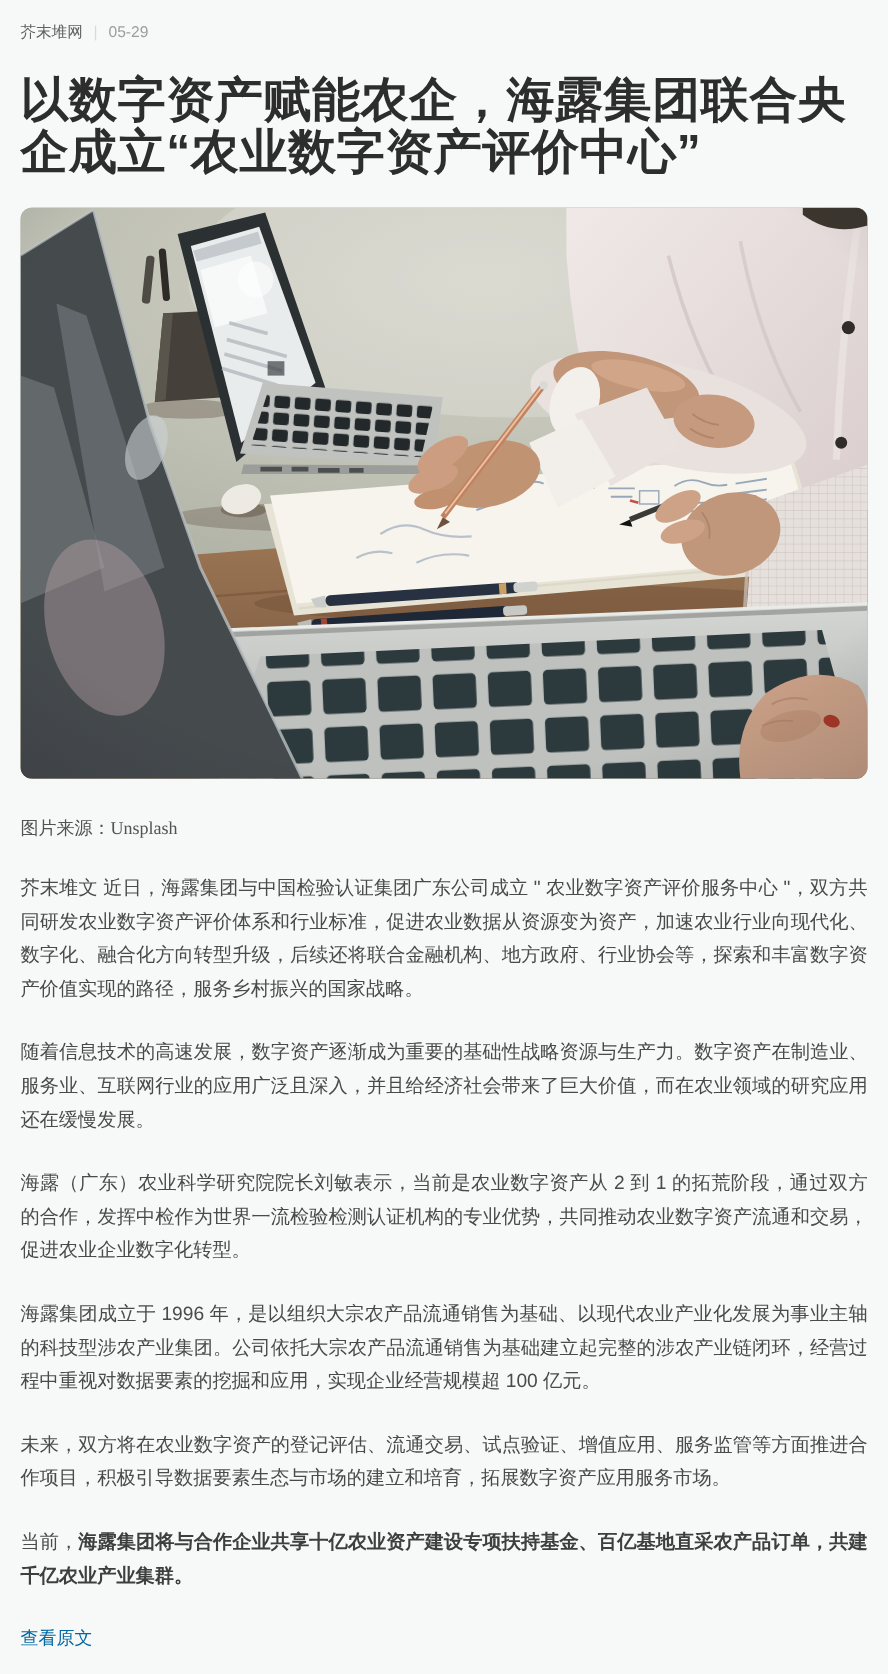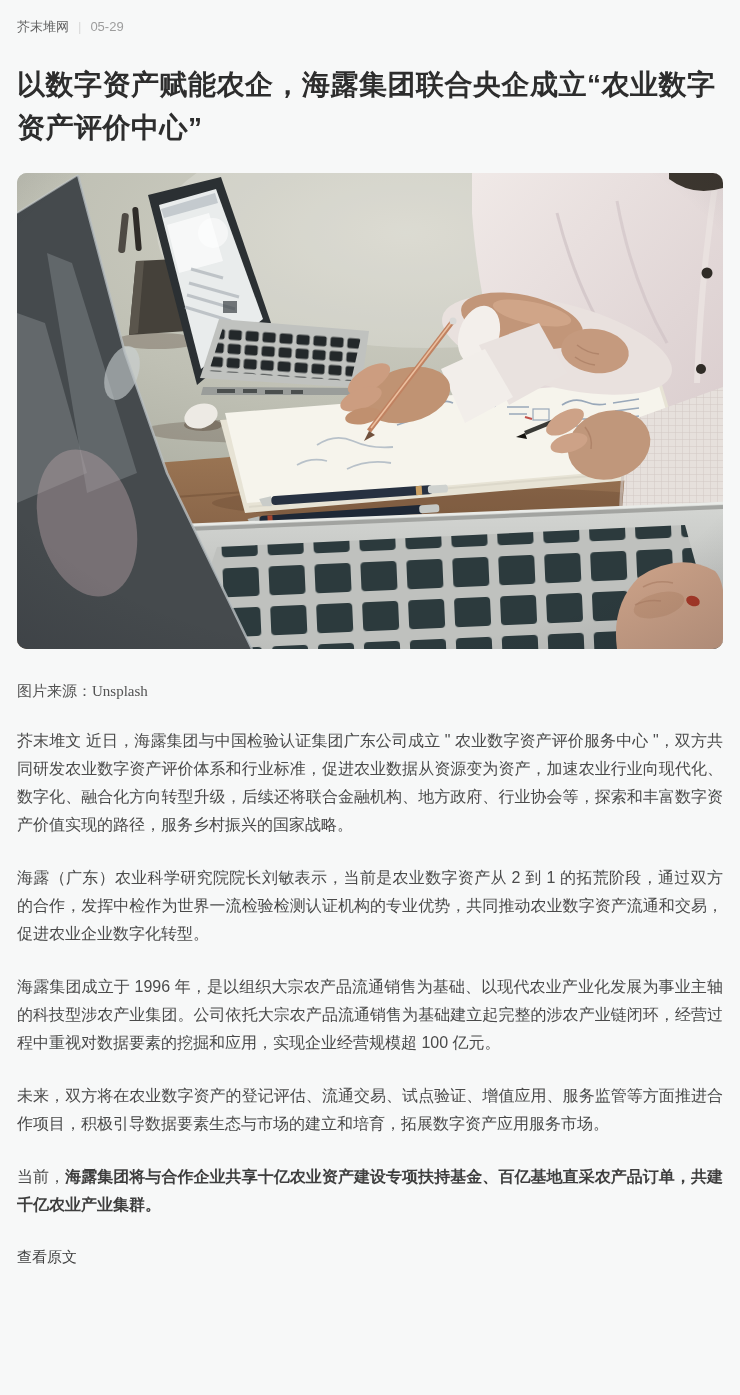--- a/index.html
+++ b/index.html
@@ -9,21 +9,21 @@
     width: 740px; height: 1395px;
     padding: 18px 17px 12px;
     background: #f7f8f8;
     overflow: hidden;
   }
   .meta { font-size: 13px; line-height: 18px; color: #616161; }
   .meta .sep { color: #d9d9d9; margin: 0 9px; font-weight: 300; }
   .meta .date { color: #9d9d9d; }
   .title {
     margin: 27px 0 0;
-    font-size: 28px; line-height: 43px;
+    font-size: 40px; line-height: 43px;
     font-weight: 700; color: #2d2d2d;
     letter-spacing: 0.5px;
   }
   .hero {
     margin: 24px 0 0;
     width: 706px; height: 476px;
     border-radius: 10px;
     overflow: hidden;
     background: #b9bcb1;
   }
@@ -33,21 +33,21 @@
     margin: 25px 0 0;
     font-size: 16px; line-height: 28px;
     color: #4a4a4a;
     text-align: justify;
   }
   .para b { font-weight: 700; color: #3e3e3e; }
   .origin-link {
     display: inline-block;
     margin: 28px 0 0;
     font-size: 15px; line-height: 20px;
-    color: #404040; text-decoration: none;
+    color: #0369a1; text-decoration: none;
     cursor: pointer;
   }
 </style>
 </head>
 <body>
 
 <div class="page">
 
   <div class="meta">
     <span>芥末堆网</span><span class="sep">|</span><span class="date">05-29</span>
@@ -252,20 +252,21 @@
         <ellipse cx="676" cy="428" rx="7" ry="5" fill="#a63827" transform="rotate(20 676 428)"></ellipse>
       </g>
 
       <rect x="0" y="0" width="706" height="476" fill="url(#vigG)"></rect>
     </svg>
   </figure>
 
   <p class="caption">图片来源：Unsplash</p>
 
   <p class="para">芥末堆文 近日，海露集团与中国检验认证集团广东公司成立 " 农业数字资产评价服务中心 "，双方共同研发农业数字资产评价体系和行业标准，促进农业数据从资源变为资产，加速农业行业向现代化、数字化、融合化方向转型升级，后续还将联合金融机构、地方政府、行业协会等，探索和丰富数字资产价值实现的路径，服务乡村振兴的国家战略。</p>
+  <p class="para">随着信息技术的高速发展，数字资产逐渐成为重要的基础性战略资源与生产力。数字资产在制造业、服务业、互联网行业的应用广泛且深入，并且给经济社会带来了巨大价值，而在农业领域的研究应用还在缓慢发展。</p>
   <p class="para">海露（广东）农业科学研究院院长刘敏表示，当前是农业数字资产从 2 到 1 的拓荒阶段，通过双方的合作，发挥中检作为世界一流检验检测认证机构的专业优势，共同推动农业数字资产流通和交易，促进农业企业数字化转型。</p>
   <p class="para">海露集团成立于 1996 年，是以组织大宗农产品流通销售为基础、以现代农业产业化发展为事业主轴的科技型涉农产业集团。公司依托大宗农产品流通销售为基础建立起完整的涉农产业链闭环，经营过程中重视对数据要素的挖掘和应用，实现企业经营规模超 100 亿元。</p>
 
   <p class="para">未来，双方将在农业数字资产的登记评估、流通交易、试点验证、增值应用、服务监管等方面推进合作项目，积极引导数据要素生态与市场的建立和培育，拓展数字资产应用服务市场。</p>
 
   <p class="para"><span>当前，</span><b>海露集团将与合作企业共享十亿农业资产建设专项扶持基金、百亿基地直采农产品订单，共建千亿农业产业集群。</b></p>
 
   <a class="origin-link">查看原文</a>
 
 </div>

